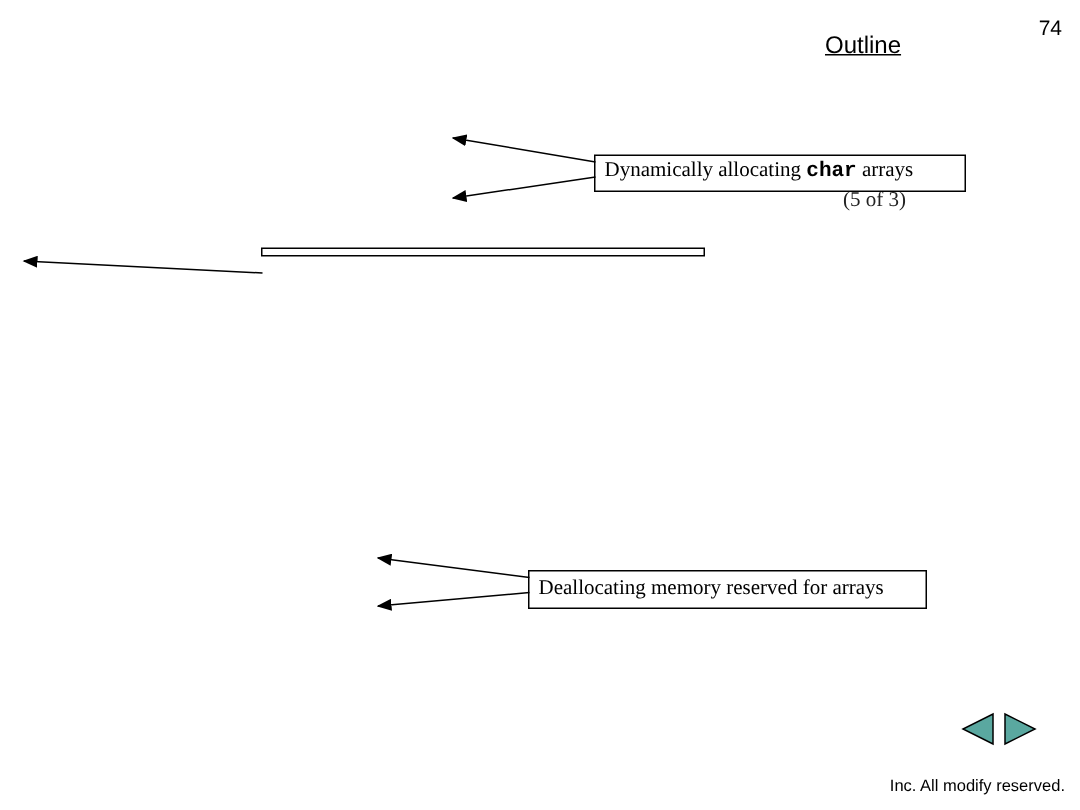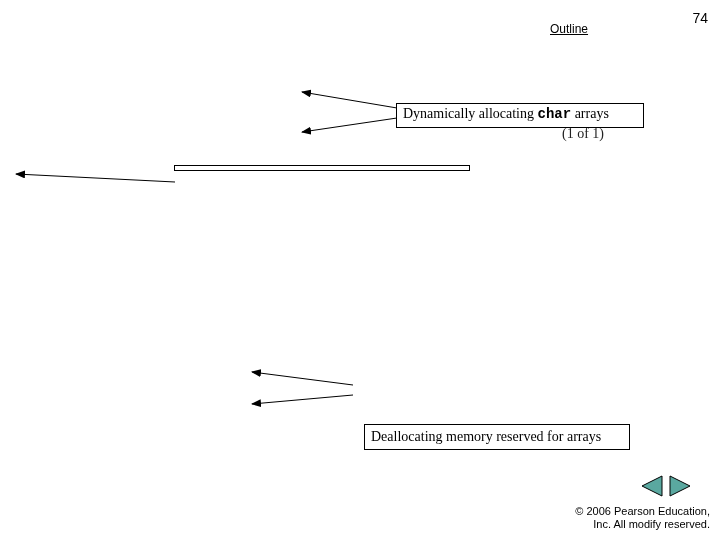--- a/index.html
+++ b/index.html
@@ -17,21 +17,21 @@
   .slide {
     position: relative;
     width: 720px;
     height: 540px;
   }
   .outline {
     position: absolute;
     top: 22px;
     left: 550px;
     font-family: Arial, Helvetica, sans-serif;
-    font-size: 12px;
+    font-size: 16px;
     text-decoration: underline;
   }
   .pagenum {
     position: absolute;
     top: 10px;
     right: 12px;
     font-family: Liberation Sans, sans-serif;
     font-size: 14px;
   }
   .filename {
@@ -68,25 +68,24 @@
     left: 396px;
     width: 234px;
   }
   #callout2 {
     top: 165px;
     left: 174px;
     width: 282px;
   }
   #callout3 {
     top: 380px;
-    left: 364px;
+    left: 352px;
     width: 252px;
     padding-top: 3px;
     padding-bottom: 3px;
-    margin-top: 44px;
   }
   svg.arrows {
     position: absolute;
     top: 0;
     left: 0;
     width: 720px;
     height: 540px;
     pointer-events: none;
   }
   .nav {
@@ -106,21 +105,21 @@
   }
 </style>
 </head>
 <body>
 
 <div class="slide">
 
   <div class="outline">Outline</div>
   <div class="pagenum">74</div>
 
-  <div class="partial">(1 of 1)</div>
+  <div class="partial">(5 of 3)</div>
 
   <div id="callout1" class="callout">
     <span>Dynamically allocating </span><span class="mono">char</span><span> arrays</span>
   </div>
 
   <div id="callout2" class="callout">
   </div>
 
   <div id="callout3" class="callout">
     <span>Deallocating memory reserved for arrays</span>
@@ -147,17 +146,16 @@
       <g>
         <polygon points="22,2 22,22 2,12" fill="#5aa8a0" stroke="#000" stroke-width="1"></polygon>
       </g>
       <g>
         <polygon points="30,2 30,22 50,12" fill="#5aa8a0" stroke="#000" stroke-width="1"></polygon>
       </g>
     </svg>
   </div>
 
   <div class="copyright">
-    <div>© 2006 Pearson Education,</div>
     <div>Inc.  All modify reserved.</div>
   </div>
 
 </div>
 
 </body></html>

